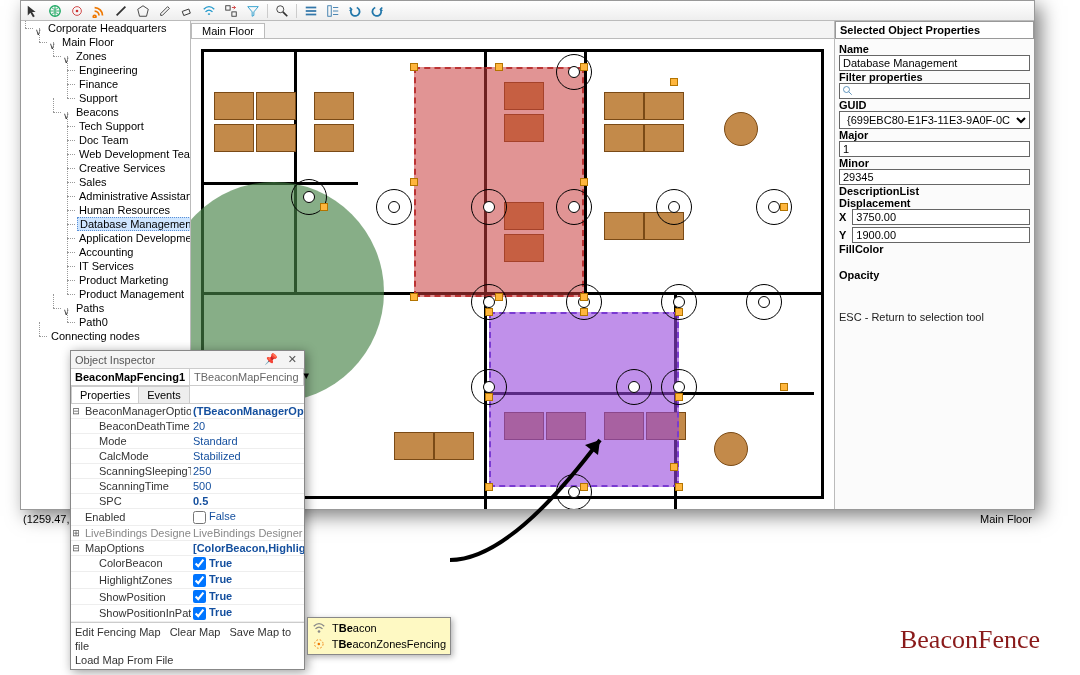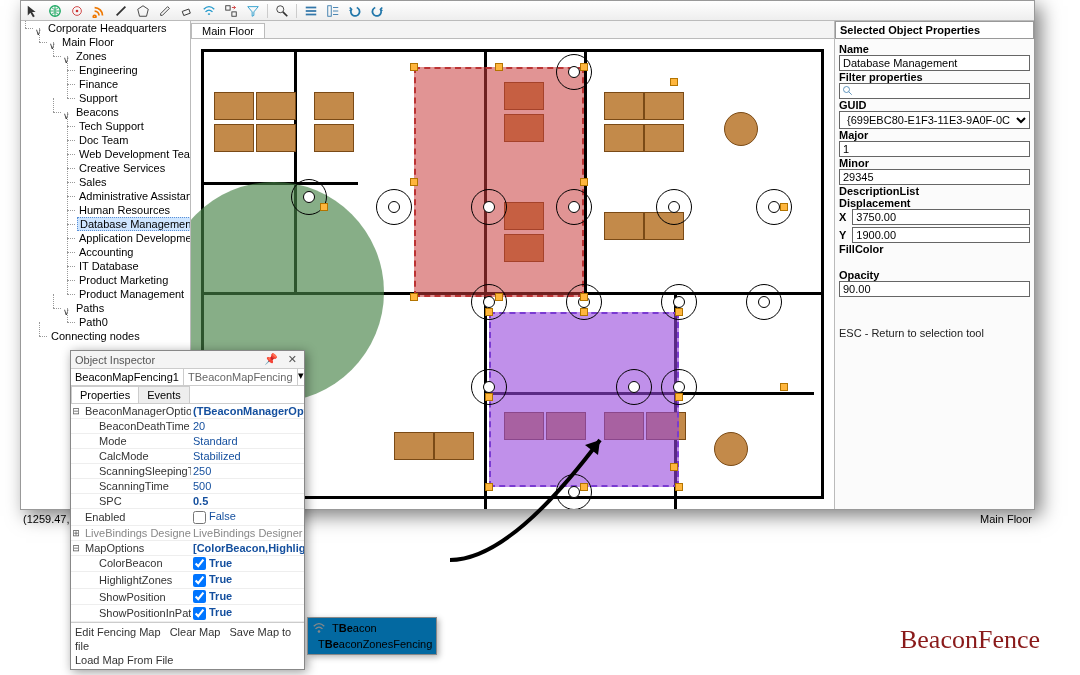--- a/index.html
+++ b/index.html
@@ -45,37 +45,37 @@
   .props .iconinput { position:relative; }
   .props .iconinput .mag { position:absolute; left:3px; top:2px; width:12px; height:12px; }
   .props .iconinput input { padding-left:18px; }
   .hint { margin-top:30px; font-size:11px; color:#222; }
   
   .inspector { position:absolute; left:70px; top:350px; width:235px; background:#fff; border:1px solid #888; box-shadow:2px 2px 10px rgba(0,0,0,0.4); z-index:10; }
   .insp-title { display:flex; align-items:center; justify-content:space-between; padding:2px 4px; background:#f4f4f4; border-bottom:1px solid #ccc; font-size:11px; color:#555; }
   .insp-title .btns { display:flex; gap:4px; }
   .insp-title .btns span { cursor:pointer; font-size:11px; padding:0 3px; }
   .insp-obj { display:flex; border-bottom:1px solid #ccc; }
-  .insp-obj .a { padding:2px 4px; font-weight:normal; border-right:1px solid #ccc; }
+  .insp-obj .a { padding:2px 4px; font-weight:bold; border-right:1px solid #ccc; }
   .insp-obj .b { padding:2px 4px; color:#666; flex:1; }
   .insp-obj .dd { width:14px; text-align:center; border-left:1px solid #ccc; cursor:pointer; }
   .insp-tabs { display:flex; border-bottom:1px solid #ccc; }
   .insp-tabs .t { padding:2px 8px; border:1px solid #ccc; border-bottom:none; margin-right:-1px; background:#fff; }
   .insp-tabs .t.inactive { background:#eee; }
   .insp-grid { max-height:220px; overflow:hidden; }
   .insp-row { display:flex; border-bottom:1px solid #eee; min-height:15px; align-items:center;}
   .insp-row .n { width:110px; padding:1px 2px 1px 4px; color:#333; overflow:hidden; white-space:nowrap; }
   .insp-row .n.indent { padding-left:18px; }
   .insp-row .v { flex:1; padding:1px 2px; color:#144f9e; overflow:hidden; white-space:nowrap; }
   .insp-row .exp { width:10px; text-align:center; color:#555; cursor:pointer; font-size:9px; }
   .insp-row input[type=checkbox]{ margin:0 3px 0 0; vertical-align:middle; }
   .insp-footer { border-top:1px solid #ccc; padding:2px 4px; line-height:14px; }
   .insp-footer span { color:#333; margin-right:6px; cursor:pointer; }
   
-  .tooltip { position:absolute; left:307px; top:617px; width:130px; border:1px solid #888; background:#0369a1; z-index:20; padding:2px 4px; box-shadow:2px 2px 6px rgba(0,0,0,0.3); }
+  .tooltip { position:absolute; left:307px; top:617px; width:144px; border:1px solid #888; background:#fef9c3; z-index:20; padding:2px 4px; box-shadow:2px 2px 6px rgba(0,0,0,0.3); }
   .tooltip .ln { display:flex; align-items:center; gap:6px; line-height:16px; }
   .tooltip .ic { width:14px; height:14px; }
   .branding { position:absolute; right:40px; bottom:20px; font-family: "Brush Script MT", cursive; font-size:26px; color:#8a1a1a;text-align:center; }
   .arrow { position:absolute; left:430px; top:420px; width:210px; height:150px; z-index:5; pointer-events:none; }
 </style>
 </head>
 <body>
 
 <div class="app">
   <div class="toolbar">
@@ -191,21 +191,21 @@
                       <li><span class="tree-label">Tech Support</span></li>
                       <li><span class="tree-label">Doc Team</span></li>
                       <li><span class="tree-label">Web Development Team</span></li>
                       <li><span class="tree-label">Creative Services</span></li>
                       <li><span class="tree-label">Sales</span></li>
                       <li><span class="tree-label">Administrative Assistant</span></li>
                       <li><span class="tree-label">Human Resources</span></li>
                       <li><span class="tree-label selected">Database Management</span></li>
                       <li><span class="tree-label">Application Development</span></li>
                       <li><span class="tree-label">Accounting</span></li>
-                      <li><span class="tree-label">IT Database</span></li>
+                      <li><span class="tree-label">IT Services</span></li>
                       <li><span class="tree-label">Product Marketing</span></li>
                       <li><span class="tree-label">Product Management</span></li>
                     </ul>
                 </li>
                 <li><span class="tree-toggle">∨</span><span class="tree-label">Paths</span>
                   <ul id="paths-list">
                       <li><span class="tree-label">Path0</span></li>
                     </ul>
                 </li>
               </ul>
@@ -323,21 +323,20 @@
           <span class="k">X</span>
           <input type="text" value="3750.00" style="">
         </div>
       <div class="row" style="margin-top:2px">
           <span class="k">Y</span>
           <input type="text" value="1900.00" style="">
         </div>
       <label>FillColor</label>
       <div style="height:14px"></div>
       <label>Opacity</label>
-      <input type="text" value="90.00" style="">
       <div class="hint">ESC - Return to selection tool</div>
     </div>
   </div>
   <div class="status-left">(1259.47,</div>
   <div class="status-right">Main Floor</div>
 </div>
 
 <div class="inspector">
   <div class="insp-title">
     <span>Object Inspector</span>

